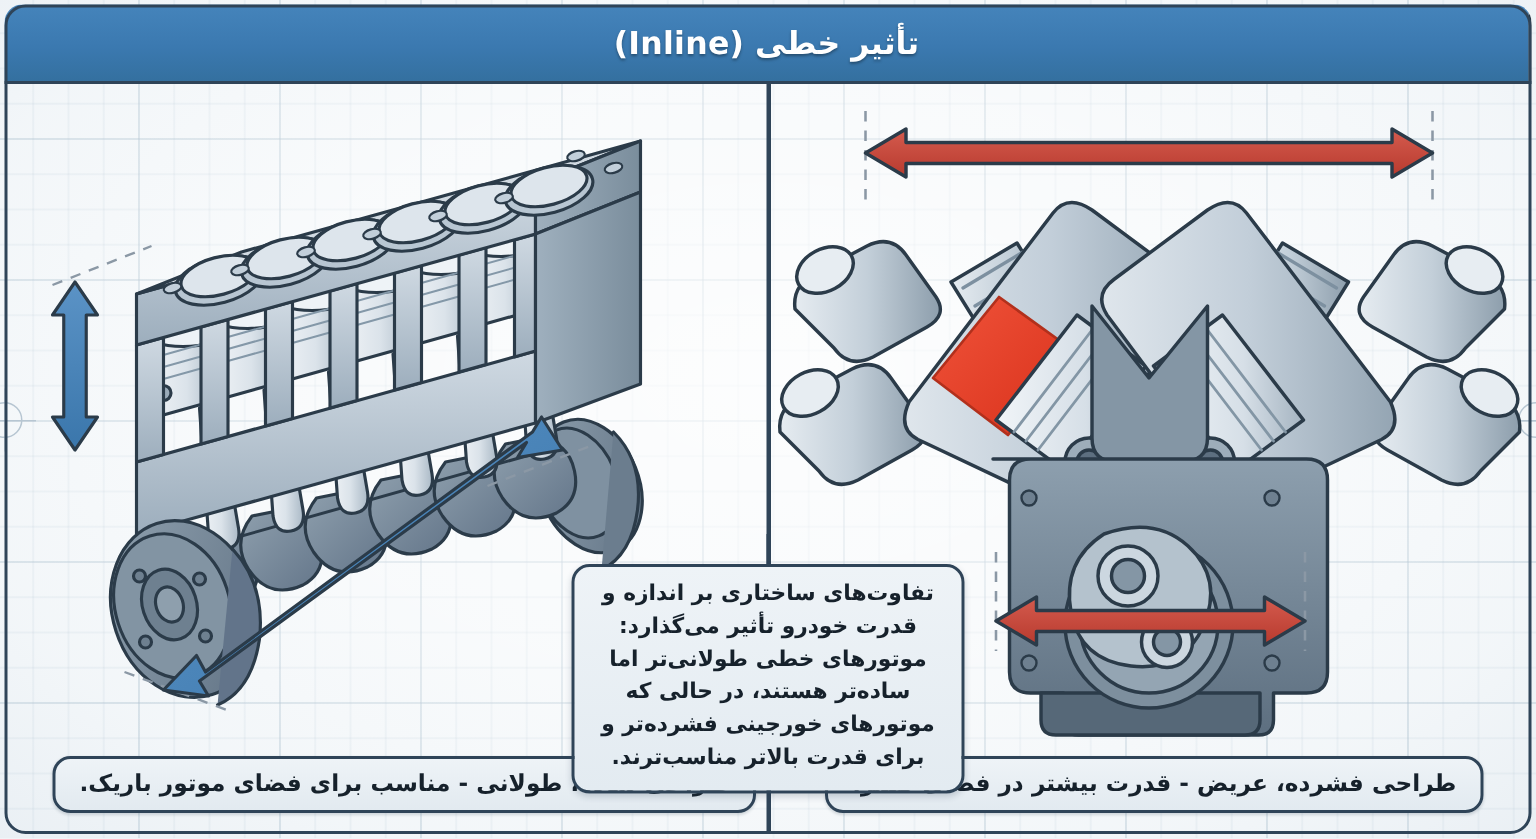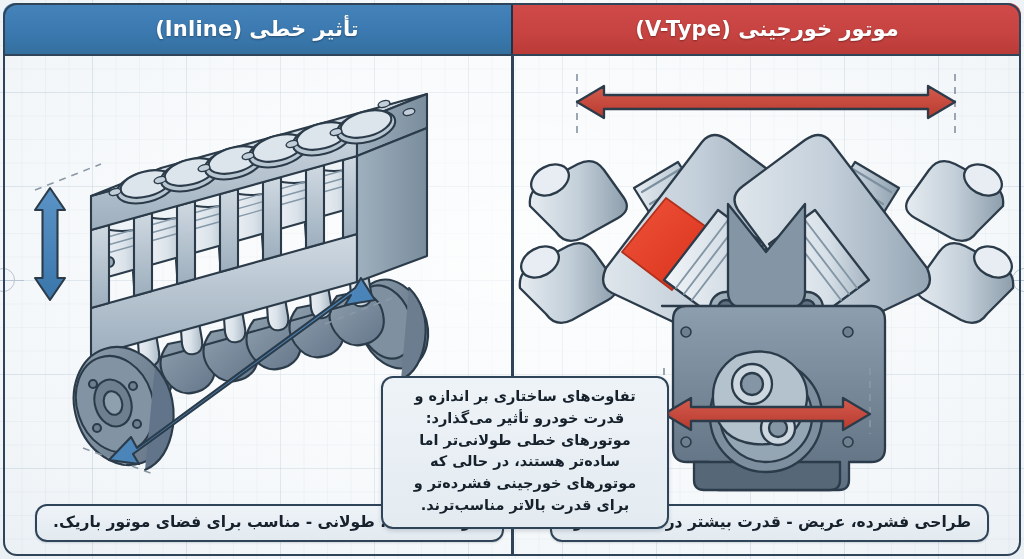--- a/index.html
+++ b/index.html
@@ -83,21 +83,21 @@
     padding:7px 16px 9px;
     font-size:15.5px;font-weight:bold;color:#16212b;
     white-space:nowrap;text-align:center;
     box-shadow:0 1px 2px rgba(40,60,80,.18);
   }
   .caption-left{left:30px;}
   .caption-right{right:30px;}
 
   
   .note{
-    position:absolute;left:381px;top:376px;width:288px;
+    position:absolute;left:381px;top:376px;width:262px;
     background:linear-gradient(180deg,#eef3f7 0%,#e3ebf1 100%);
     border:2px solid #2f4458;border-radius:12px;
     padding:8px 14px 10px;
     font-size:14.5px;line-height:1.5;font-weight:bold;color:#16212b;
     text-align:center;box-sizing:border-box;
     box-shadow:0 2px 4px rgba(40,60,80,.20);
     z-index:40;
   }
   .note-stem{
     position:absolute;left:511px;top:356px;width:3px;height:22px;background:#2f4458;z-index:39;
@@ -421,21 +421,20 @@
       </svg>
     </div>
 
     <div class="caption caption-right">طراحی فشرده، عریض - قدرت بیشتر در فضای کمتر.</div>
   </div>
 
   <div class="note-stem"></div>
   <div class="note">تفاوت‌های ساختاری بر اندازه و قدرت خودرو تأثیر می‌گذارد: موتورهای خطی طولانی‌تر اما ساده‌تر هستند، در حالی که موتورهای خورجینی فشرده‌تر و برای قدرت بالاتر مناسب‌ترند.</div>
 
   <div class="headerbar">
-    <div class="hdr hdr-vtype">موتور خورجینی (V-Type)</div>
     <div class="hdr-sep"></div>
     <div class="hdr hdr-inline">تأثیر خطی (Inline)</div>
   </div>
   <div class="headerbar-underline"></div>
 
   <div class="divider"></div>
   <div class="frame"></div>
 </div>
 
 </body></html>

